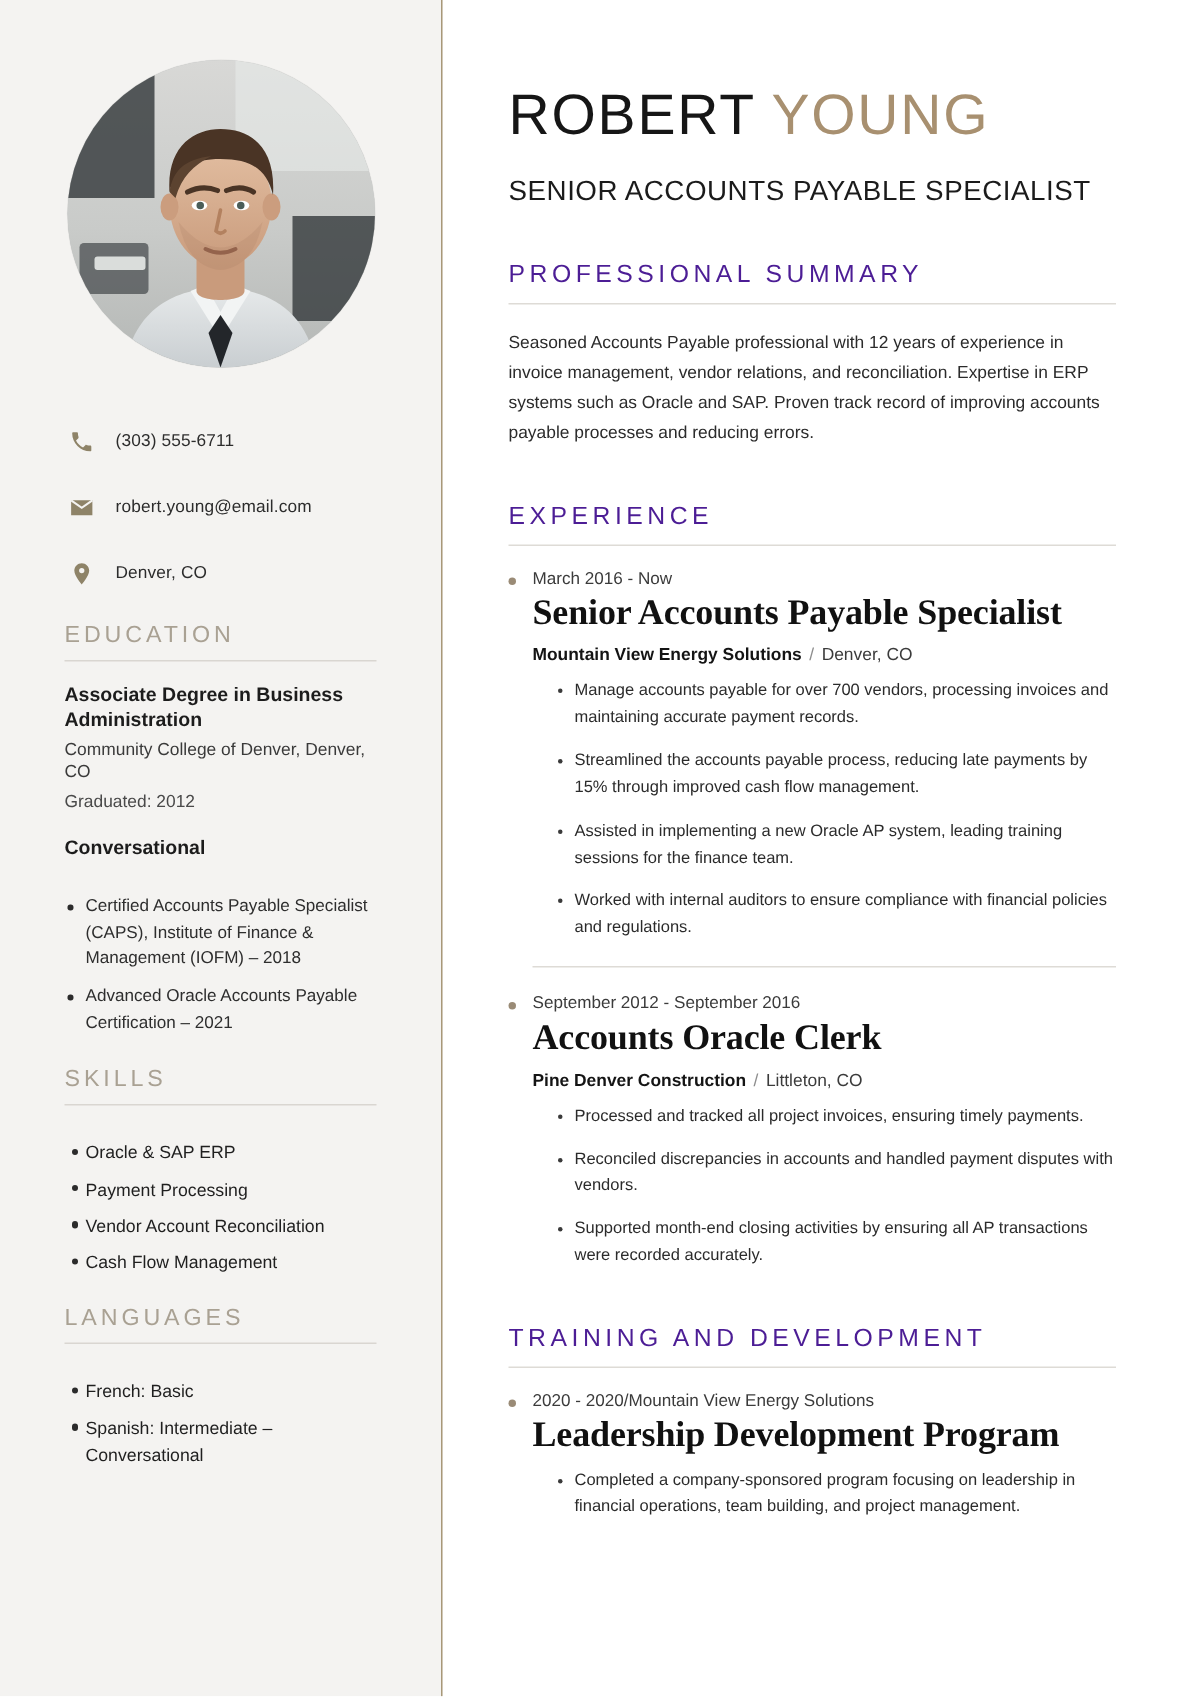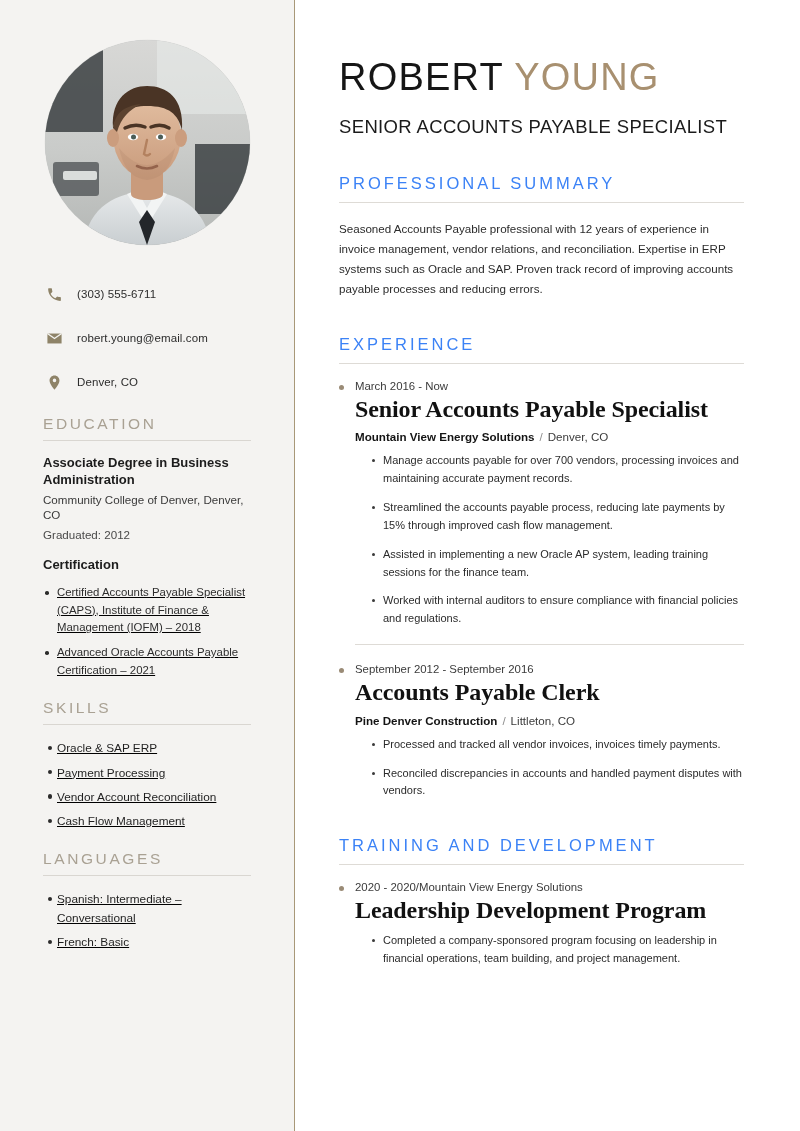--- a/index.html
+++ b/index.html
@@ -38,21 +38,21 @@
     font-size: 15.5px; letter-spacing: 2.6px; color: #a9a193;
     font-weight: 400; text-transform: uppercase;
     padding-bottom: 7px; border-bottom: 1px solid #d9d6d1;
     margin-top: 20px; margin-bottom: 14px;
   }
   .side-h4 { font-size: 13px; font-weight: 700; color: #1c1c1c; line-height: 1.3; }
   .side-sub { font-size: 11.6px; color: #3a3a3a; line-height: 1.35; margin-top: 3px; }
   .side-meta { font-size: 11.6px; color: #4a4a4a; margin-top: 5px; }
   .side-block { margin-bottom: 16px; }
 
-  ul.side-ul { list-style: none; margin-top: 10px; text-decoration: underline; }
+  ul.side-ul { list-style: none; margin-top: 22px; }
   ul.side-ul li {
     font-size: 11.4px; color: #2e2e2e; line-height: 1.55;
     padding-left: 14px; position: relative; margin-bottom: 7px;
   }
   ul.side-ul li::before {
     content: ""; position: absolute; left: 2px; top: 7px;
     width: 3.6px; height: 3.6px; border-radius: 50%; background: #2b2b2b;
   }
   ul.skills-ul li { font-size: 11.8px; margin-bottom: 6px; color:#1f1f1f; }
   ul.skills-ul li::before { width: 4.4px; height: 4.4px; top: 6.5px; left: 5px; }
@@ -63,21 +63,21 @@
   .main { flex: 1; padding: 58px 56px 0 44px; background:#fff; }
   .name { font-size: 38px; font-weight: 300; letter-spacing: 1.2px; line-height: 1.05; white-space: nowrap; }
   .name .first { color: #161616; }
   .name .last { color: #a89070; }
   .headline {
     font-size: 18.5px; color: #1b1b1b; font-weight: 400;
     letter-spacing: .35px; margin-top: 18px;
   }
 
   .m-sec-head {
-    font-size: 16.5px; letter-spacing: 3px; color: #3b82f6;
+    font-size: 16.5px; letter-spacing: 3px; color: #4c1d95;
     text-transform: uppercase; font-weight: 400;
     padding-bottom: 9px; border-bottom: 1px solid #dedbd6;
     margin-top: 36px; margin-bottom: 16px;
   }
   .summary { font-size: 11.6px; color: #2b2b2b; line-height: 1.72; }
 
   .entry { margin-bottom: 4px; }
   .entry-date {
     font-size: 11.4px; color: #3b3b3b; position: relative;
     padding-left: 16px; margin-bottom: 3px;
@@ -205,39 +205,39 @@
 
     <div class="sec-head">EDUCATION</div>
 
     <div class="side-block">
       <div class="side-h4">Associate Degree in Business Administration</div>
       <div class="side-sub">Community College of Denver, Denver, CO</div>
       <div class="side-meta">Graduated: 2012</div>
     </div>
 
     <div class="side-block">
-      <div class="side-h4">Certification</div>
+      <div class="side-h4">Conversational</div>
       <ul class="side-ul">
         <li>Certified Accounts Payable Specialist (CAPS), Institute of Finance &amp; Management (IOFM) – 2018</li>
         <li>Advanced Oracle Accounts Payable Certification – 2021</li>
       </ul>
     </div>
 
     <div class="sec-head">SKILLS</div>
     <ul class="side-ul skills-ul">
       <li>Oracle &amp; SAP ERP</li>
       <li>Payment Processing</li>
       <li>Vendor Account Reconciliation</li>
       <li>Cash Flow Management</li>
     </ul>
 
     <div class="sec-head">LANGUAGES</div>
     <ul class="side-ul lang-ul">
+      <li>French: Basic</li>
       <li>Spanish: Intermediate – Conversational</li>
-      <li>French: Basic</li>
     </ul>
 
   </aside>
 
   <main class="main">
 
     <h1 class="name">
       <span class="first">ROBERT</span><span> </span><span class="last">YOUNG</span>
     </h1>
 
@@ -259,27 +259,28 @@
         <li>Streamlined the accounts payable process, reducing late payments by 15% through improved cash flow management.</li>
         <li>Assisted in implementing a new Oracle AP system, leading training sessions for the finance team.</li>
         <li>Worked with internal auditors to ensure compliance with financial policies and regulations.</li>
       </ul>
     </div>
 
     <div class="entry-div"></div>
 
     <div class="entry">
       <div class="entry-date">September 2012 - September 2016</div>
-      <div class="entry-title">Accounts Payable Clerk</div>
+      <div class="entry-title">Accounts Oracle Clerk</div>
       <div class="entry-org">
         <span class="org">Pine Denver Construction</span><span class="sep">/</span><span class="loc">Littleton, CO</span>
       </div>
       <ul class="bullets">
-        <li>Processed and tracked all vendor invoices, invoices timely payments.</li>
+        <li>Processed and tracked all project invoices, ensuring timely payments.</li>
         <li>Reconciled discrepancies in accounts and handled payment disputes with vendors.</li>
+        <li>Supported month-end closing activities by ensuring all AP transactions were recorded accurately.</li>
       </ul>
     </div>
 
     <div class="m-sec-head">TRAINING AND DEVELOPMENT</div>
 
     <div class="entry">
       <div class="entry-date">
         <span>2020 -  2020</span><span class="sep">/</span><span class="loc">Mountain View Energy Solutions</span>
       </div>
       <div class="entry-title">Leadership Development Program</div>

